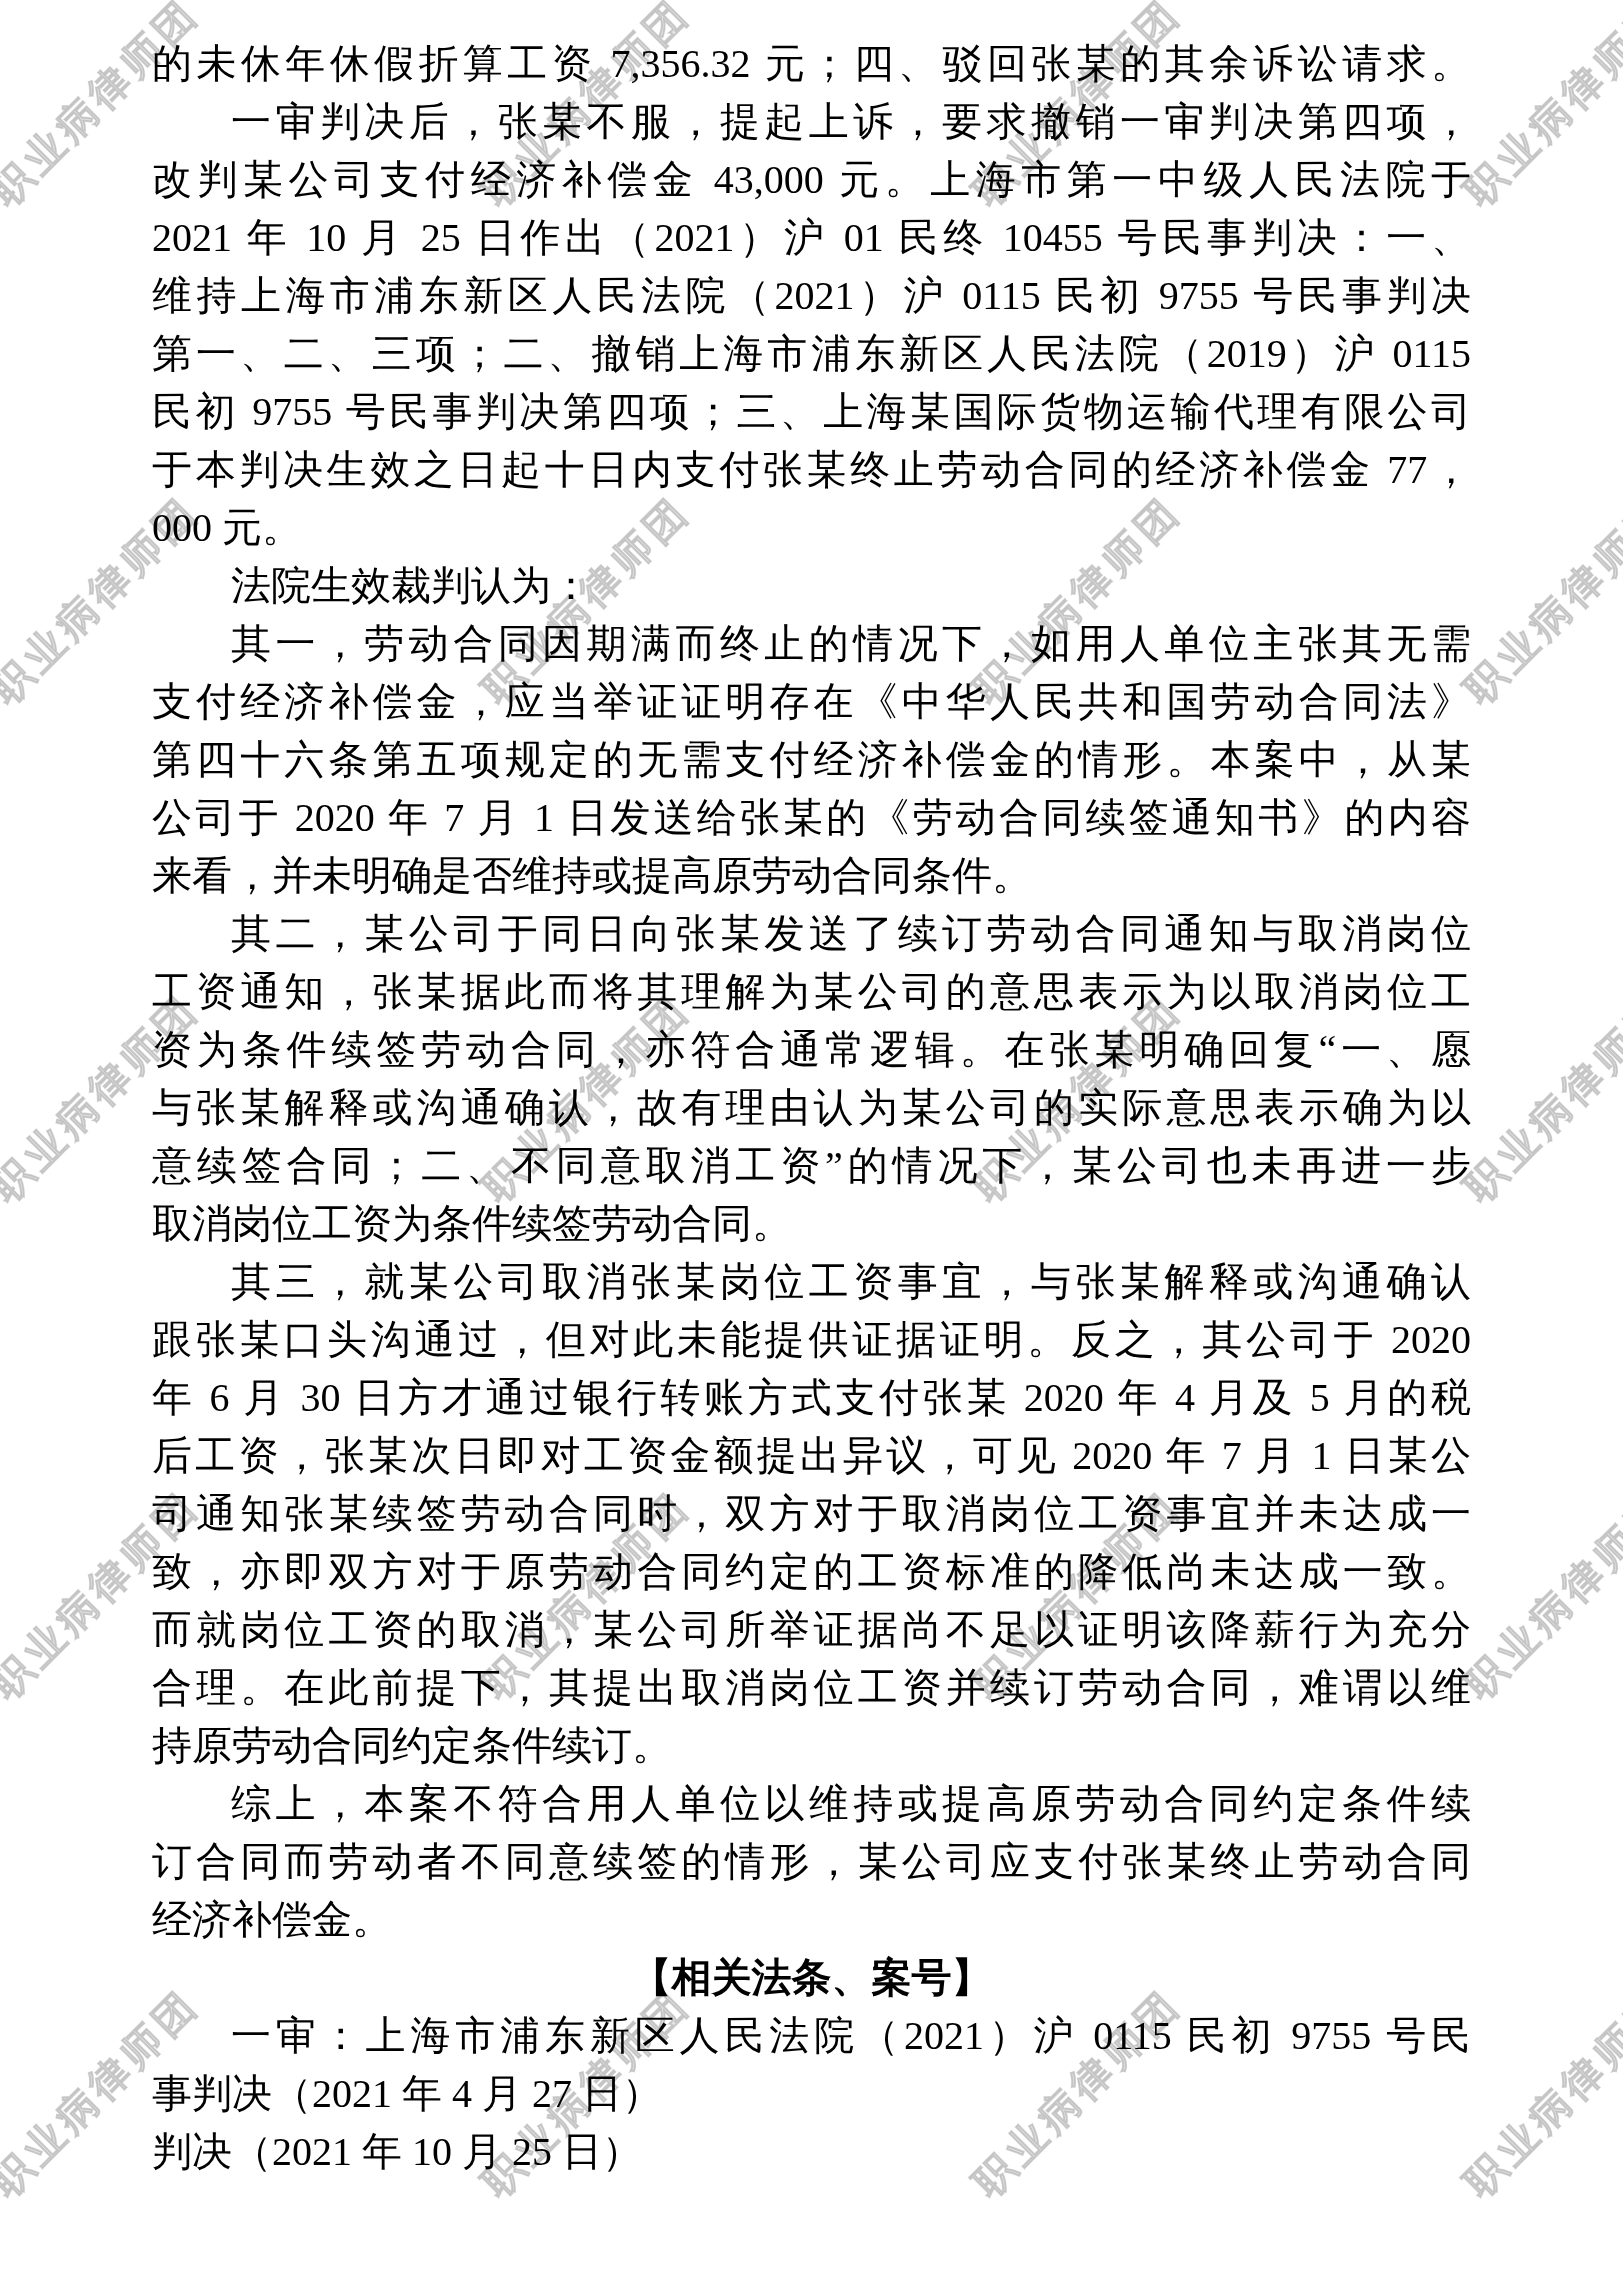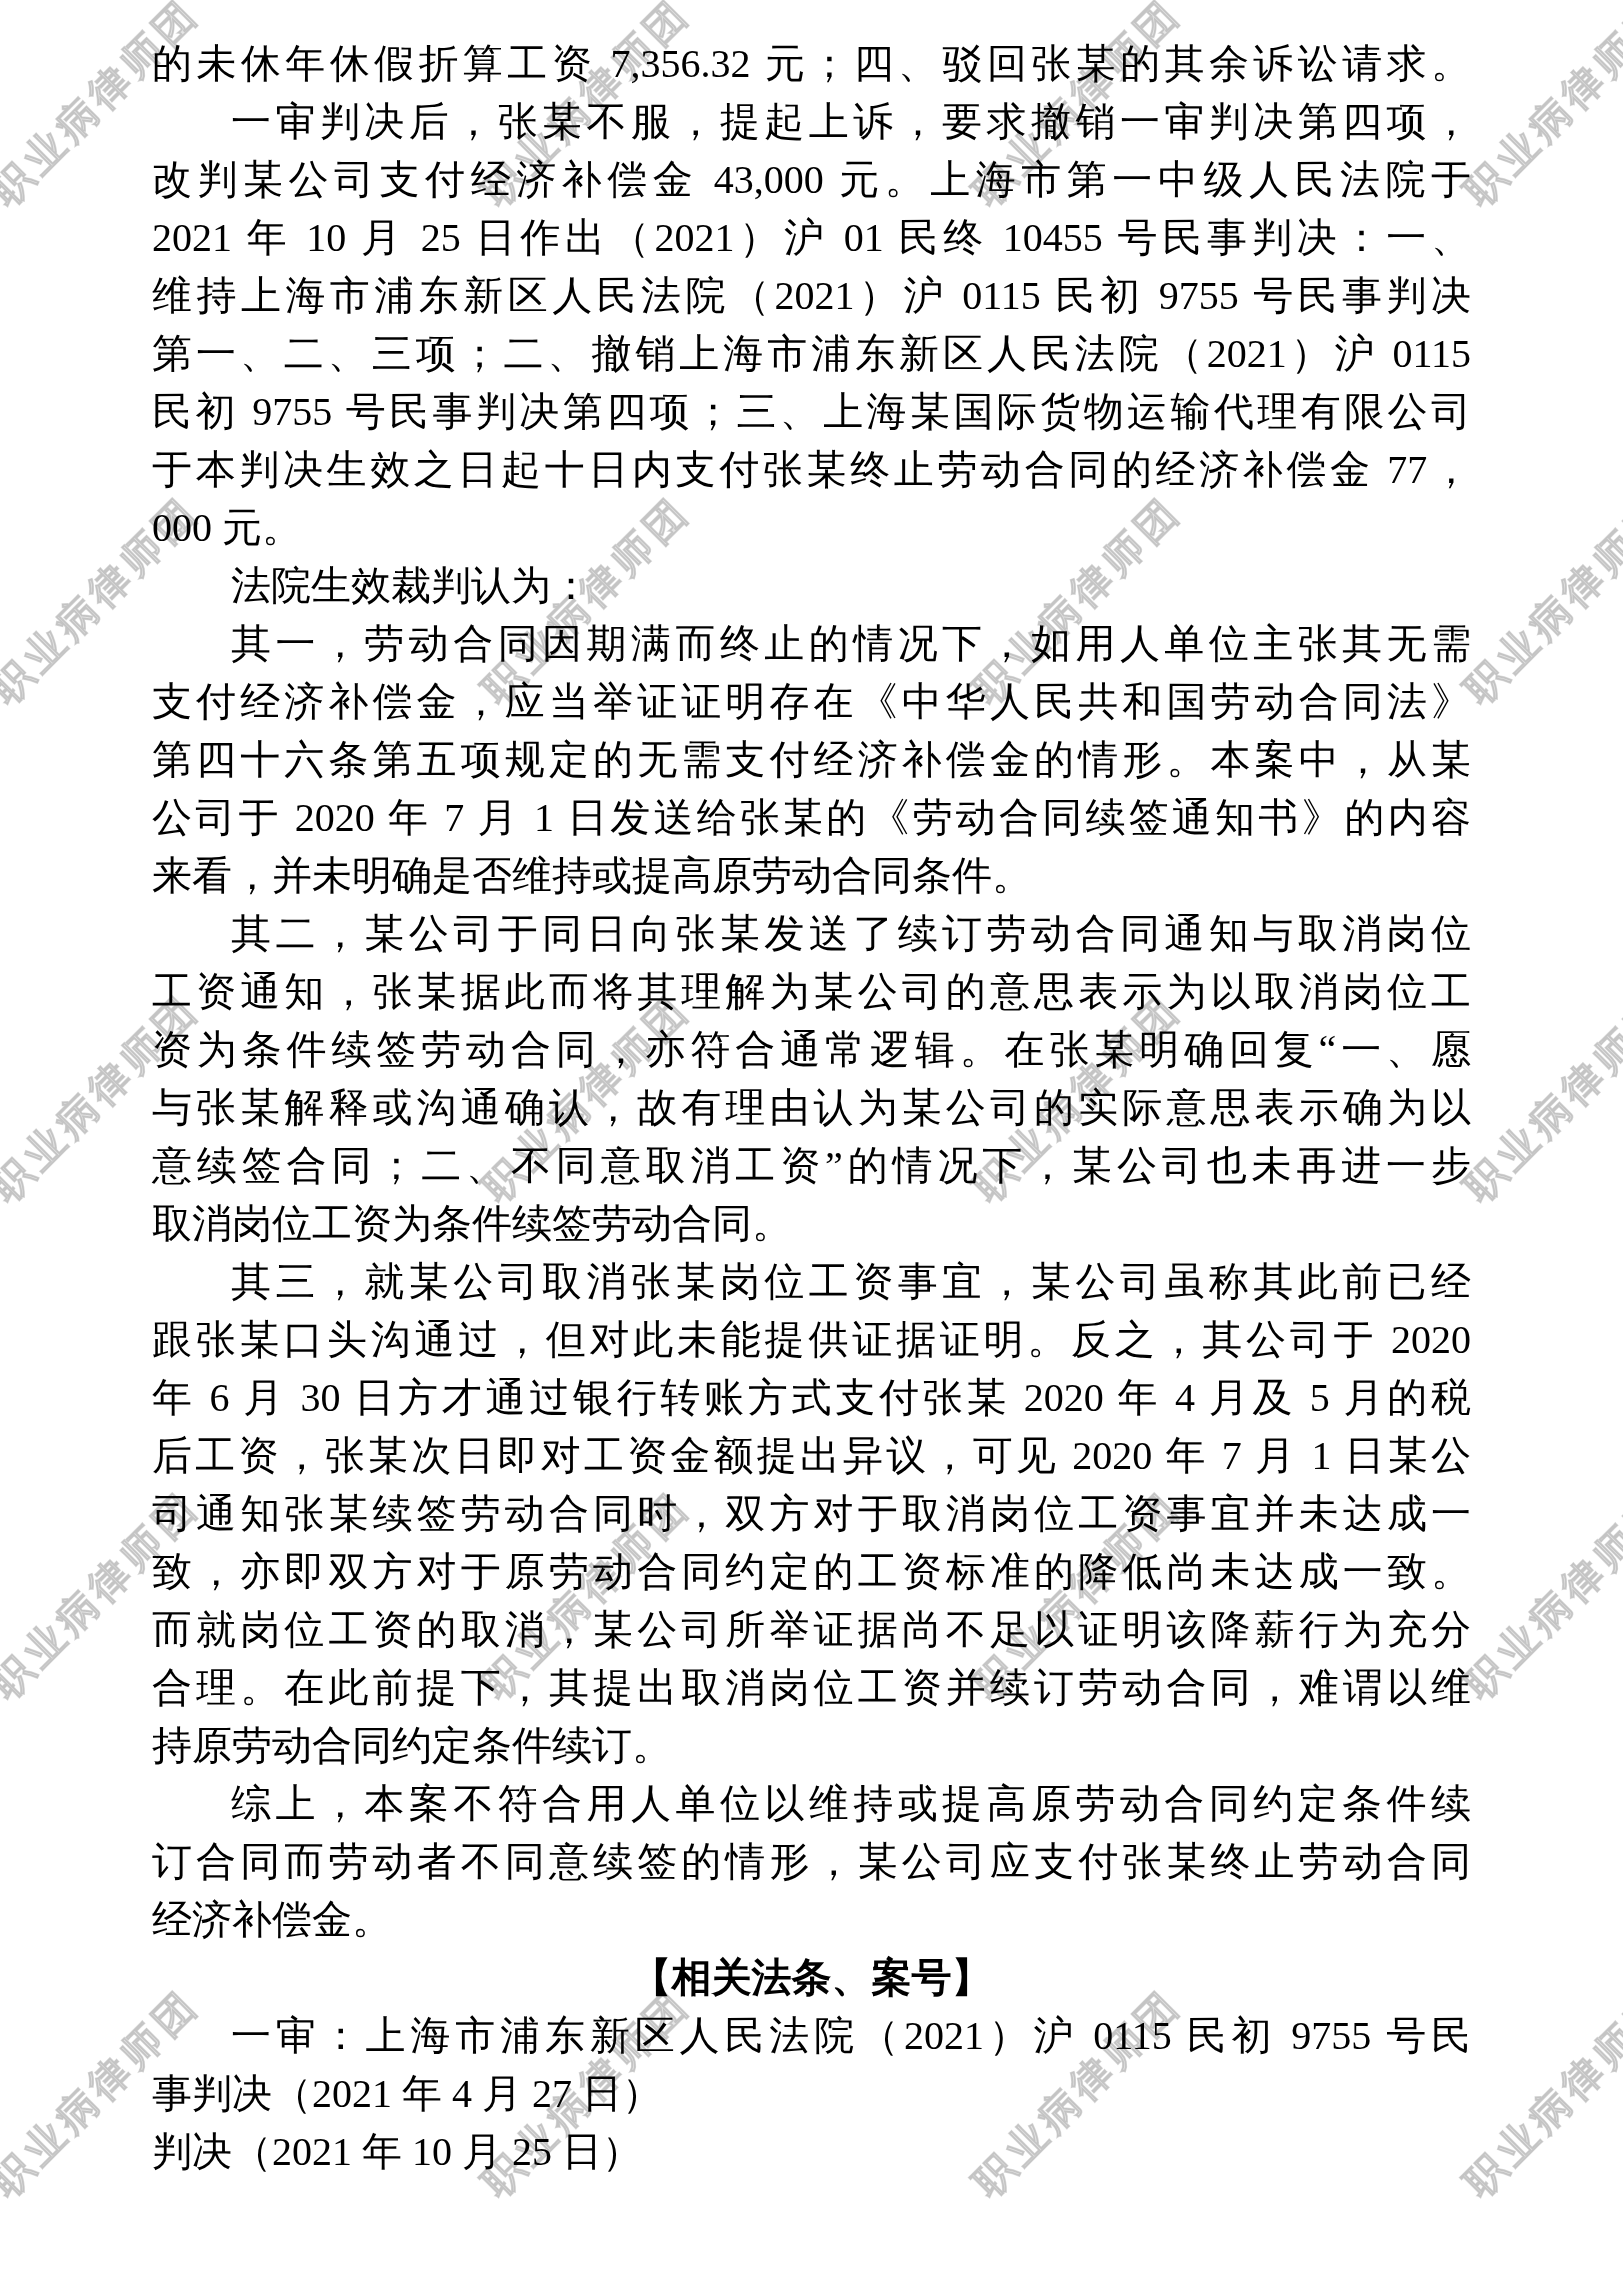--- a/index.html
+++ b/index.html
@@ -77,37 +77,37 @@
       <div class="wm" style="left: 586px; top: 2093px;">职业病律师团</div>
       <div class="wm" style="left: 1077px; top: 2093px;">职业病律师团</div>
       <div class="wm" style="left: 1568px; top: 2093px;">职业病律师团</div>
     </div>
   <div class="content">
       <div class="line fill">的未休年休假折算工资 7,356.32 元；四、驳回张某的其余诉讼请求。</div>
       <div class="line indent fill">一审判决后，张某不服，提起上诉，要求撤销一审判决第四项，</div>
       <div class="line fill">改判某公司支付经济补偿金 43,000 元。上海市第一中级人民法院于</div>
       <div class="line fill">2021 年 10 月 25 日作出（2021）沪 01 民终 10455 号民事判决：一、</div>
       <div class="line fill">维持上海市浦东新区人民法院（2021）沪 0115 民初 9755 号民事判决</div>
-      <div class="line fill">第一、二、三项；二、撤销上海市浦东新区人民法院（2021）沪 0115</div>
+      <div class="line fill">第一、二、三项；二、撤销上海市浦东新区人民法院（2019）沪 0115</div>
       <div class="line fill">民初 9755 号民事判决第四项；三、上海某国际货物运输代理有限公司</div>
       <div class="line fill">于本判决生效之日起十日内支付张某终止劳动合同的经济补偿金 77，</div>
       <div class="line">000 元。</div>
       <div class="line indent">法院生效裁判认为：</div>
       <div class="line indent fill">其一，劳动合同因期满而终止的情况下，如用人单位主张其无需</div>
       <div class="line fill">支付经济补偿金，应当举证证明存在《中华人民共和国劳动合同法》</div>
       <div class="line fill">第四十六条第五项规定的无需支付经济补偿金的情形。本案中，从某</div>
       <div class="line fill">公司于 2020 年 7 月 1 日发送给张某的《劳动合同续签通知书》的内容</div>
       <div class="line">来看，并未明确是否维持或提高原劳动合同条件。</div>
       <div class="line indent fill">其二，某公司于同日向张某发送了续订劳动合同通知与取消岗位</div>
       <div class="line fill">工资通知，张某据此而将其理解为某公司的意思表示为以取消岗位工</div>
       <div class="line fill">资为条件续签劳动合同，亦符合通常逻辑。在张某明确回复“一、愿</div>
       <div class="line fill">与张某解释或沟通确认，故有理由认为某公司的实际意思表示确为以</div>
       <div class="line fill">意续签合同；二、不同意取消工资”的情况下，某公司也未再进一步</div>
       <div class="line">取消岗位工资为条件续签劳动合同。</div>
-      <div class="line indent fill">其三，就某公司取消张某岗位工资事宜，某公司虽称其此前已经</div>
+      <div class="line indent fill">其三，就某公司取消张某岗位工资事宜，与张某解释或沟通确认</div>
       <div class="line fill">跟张某口头沟通过，但对此未能提供证据证明。反之，其公司于 2020</div>
       <div class="line fill">年 6 月 30 日方才通过银行转账方式支付张某 2020 年 4 月及 5 月的税</div>
       <div class="line fill">后工资，张某次日即对工资金额提出异议，可见 2020 年 7 月 1 日某公</div>
       <div class="line fill">司通知张某续签劳动合同时，双方对于取消岗位工资事宜并未达成一</div>
       <div class="line fill">致，亦即双方对于原劳动合同约定的工资标准的降低尚未达成一致。</div>
       <div class="line fill">而就岗位工资的取消，某公司所举证据尚不足以证明该降薪行为充分</div>
       <div class="line fill">合理。在此前提下，其提出取消岗位工资并续订劳动合同，难谓以维</div>
       <div class="line">持原劳动合同约定条件续订。</div>
       <div class="line indent fill">综上，本案不符合用人单位以维持或提高原劳动合同约定条件续</div>
       <div class="line fill">订合同而劳动者不同意续签的情形，某公司应支付张某终止劳动合同</div>

